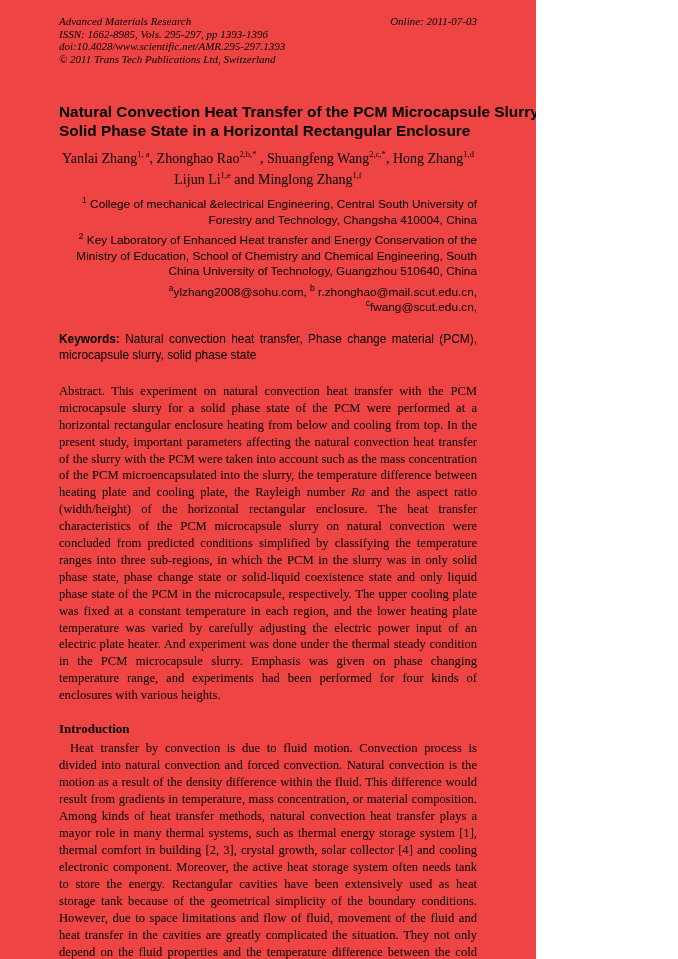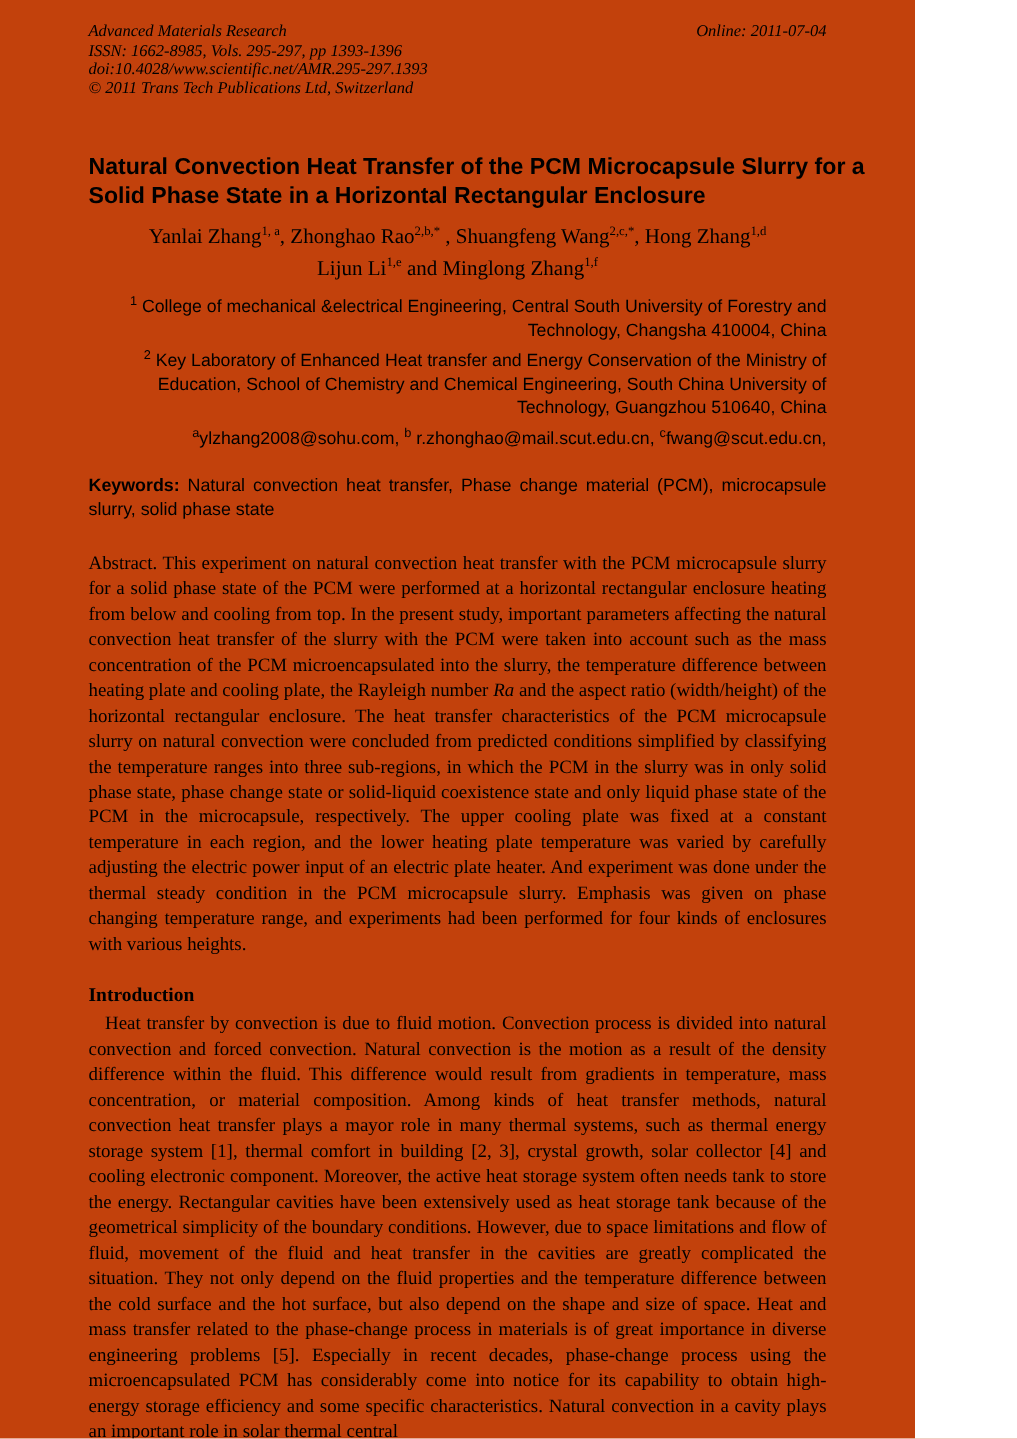--- a/index.html
+++ b/index.html
@@ -1,20 +1,20 @@
 <!DOCTYPE html>
 <html><head>
 <meta charset="utf-8">
 <style>
   html, body { margin: 0; padding: 0; background: #ffffff; }
   .page {
     position: relative;
-    width: 610px;
+    width: 536px;
     height: 959px;
-    background: #c2410c;
+    background: #ef4444;
     box-sizing: border-box;
     padding: 15px 59px 16px 59px;
     color: #000;
     font-family: "Liberation Serif", serif;
     overflow: hidden;
   }
   
   .hdr {
     display: flex;
     justify-content: space-between;
@@ -96,21 +96,21 @@
 
 <div class="page">
 
   <div class="hdr">
     <div class="hdr-left">
       <div>Advanced Materials Research</div>
       <div>ISSN: 1662-8985, Vols. 295-297, pp 1393-1396</div>
       <div>doi:10.4028/www.scientific.net/AMR.295-297.1393</div>
       <div>© 2011 Trans Tech Publications Ltd, Switzerland</div>
     </div>
-    <div class="hdr-right">Online: 2011-07-04</div>
+    <div class="hdr-right">Online: 2011-07-03</div>
   </div>
 
   <div class="title">
     <span class="tline">Natural Convection Heat Transfer of the PCM Microcapsule Slurry for a</span>
     <span class="tline">Solid Phase State in a Horizontal Rectangular Enclosure</span>
   </div>
 
   <div class="authors">
     <div class="aline"><span>Yanlai Zhang</span><sup class="s">1, a</sup><span>, Zhonghao Rao</span><sup class="s">2,b,*</sup><span> , Shuangfeng Wang</span><sup class="s">2,c,*</sup><span>, Hong Zhang</span><sup class="s">1,d</sup></div>
     <div class="aline"><span>Lijun Li</span><sup class="s">1,e</sup><span> and Minglong Zhang</span><sup class="s">1,f</sup></div>

